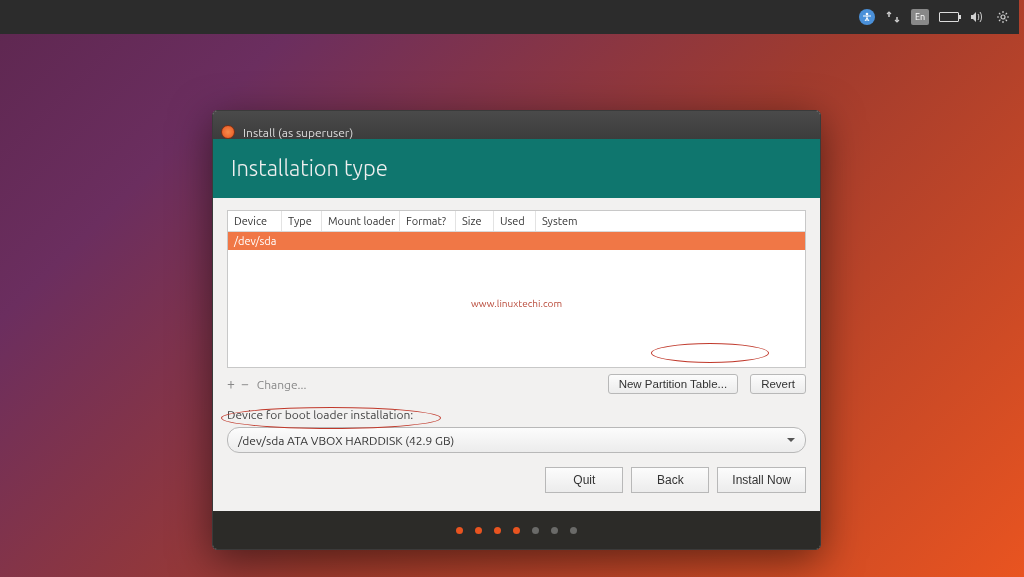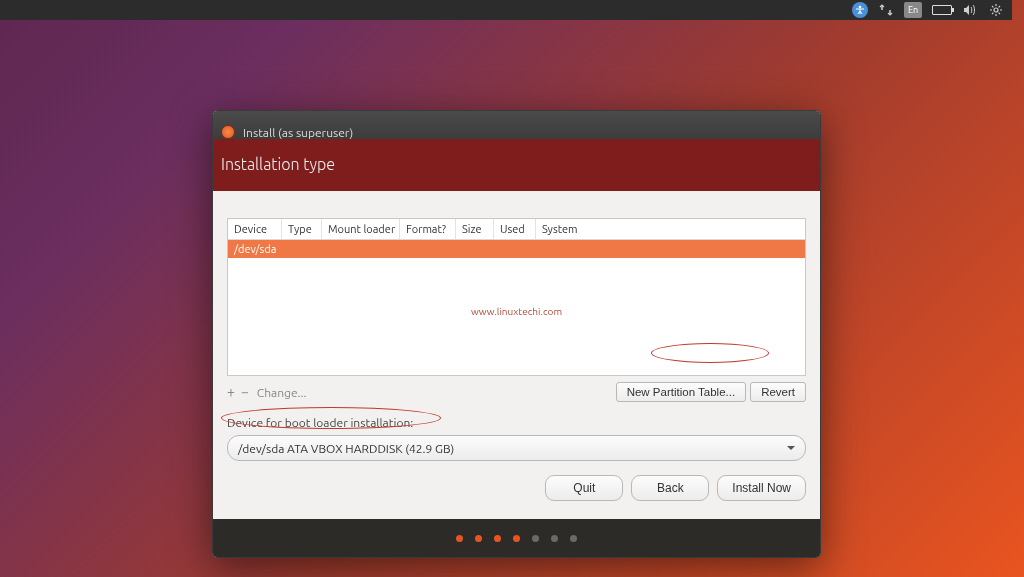--- a/index.html
+++ b/index.html
@@ -5,21 +5,21 @@
   * { box-sizing: border-box; margin: 0; padding: 0; }
   body {
     font-family: "Ubuntu", "Segoe UI", sans-serif;
     width: 1024px; height: 577px;
     overflow: hidden;
     background: linear-gradient(135deg, #5e2750 0%, #6b2e5f 20%, #a03b2e 55%, #e95420 100%);
     position: relative;
   }
   
   .panel {
-    position: absolute; top: 0; left: 0; right: 12px; height: 20px;
+    position: absolute; top: 0; left: 0; right: 5px; height: 34px;
     background: #2c2c2c;
     display: flex; justify-content: flex-end; align-items: center;
     padding: 8px 8px; gap: 10px;
     color: #dcdcdc;
   }
   .panel .tray { display: flex; align-items: center; gap: 10px; }
   .panel .ind { width: 16px; height: 16px; display:flex;align-items:center;justify-content:center; font-size:11px; }
   .ind.a11y { background:#4a90d9; border-radius:50%; color:#fff; }
   .ind.net { color:#dcdcdc; }
   .ind.lang { background:#888; border-radius:2px; color:#fff; font-size:9px; line-height:16px; text-align:center; width:18px; }
@@ -40,44 +40,44 @@
     height: 28px; background: linear-gradient(#4a4a4a,#3c3c3c);
     display:flex; align-items:flex-end; padding: 0 8px; gap:8px;
     color:#dcdcdc; font-size:12px;
   }
   .titlebar .close {
     width:14px;height:14px;border-radius:50%;
     background: radial-gradient(#f58c4c,#e95420);
     border:1px solid #7a3015;
   }
   .header {
-    background:#7f1d1d; color:#efefef; padding: 16px 8px 18px;
-    font-size:16px; font-weight:300;
-  }
-  .content { padding: 27px 14px 4px; background:#f2f1f0; }
+    background:#0f766e; color:#efefef; padding: 16px 18px 18px;
+    font-size:22px; font-weight:300;
+  }
+  .content { padding: 12px 14px 4px; background:#f2f1f0; }
   .tablewrap {
     border:1px solid #c8c8c8; background:#fff; height: 158px;
     display:flex; flex-direction:column;
   }
   .thead { display:flex; font-size:11px; color:#333; border-bottom:1px solid #d9d9d9; }
   .th { padding:4px 6px; border-right:1px solid #e3e3e3; white-space:nowrap; }
   .th:last-child { border-right:none; flex:1; }
   .tbody { flex:1; overflow:auto; }
   .tr { display:flex; font-size:11px; }
   .tr.sel { background:#f07746; color:#fff; }
   .td { padding:3px 6px; flex:1; }
   .watermark { text-align:center; color:#b94a3a; font-size:10px; margin-top:48px; }
   .rowactions {
     display:flex; align-items:center; justify-content:space-between;
     padding:6px 0 10px; font-size:12px; color:#555;
   }
   .rowactions .left { display:flex; align-items:center; gap:8px; }
   .plusminus { display:flex; gap:6px; font-size:14px; color:#888; cursor:default; }
   .linklike { color:#888; }
-  .rowactions .right { display:flex; gap:4px; align-items:center; }
+  .rowactions .right { display:flex; gap:12px; align-items:center; }
   .btnflat {
     font-size:11.5px; padding:3px 10px;
     background:linear-gradient(#fcfcfc,#ececec);
     border:1px solid #b8b8b8; border-radius:3px; color:#333;
     cursor:pointer;
   }
   .fieldlabel { font-size:12px; color:#444; margin:4px 0 6px; }
   .combo {
     position:relative; border:1px solid #b8b8b8; border-radius:12px;
     background:linear-gradient(#fcfcfc,#ececec);
@@ -88,21 +88,21 @@
     content:''; position:absolute; right:10px; top:50%;
     border:4px solid transparent; border-top-color:#555; transform:translateY(-2px);
   }
   .footeractions {
     display:flex; justify-content:flex-end; gap:8px;
     padding:14px 0 14px;
   }
   .btnstd {
     min-width:78px; font-size:12px; padding:5px 14px;
     background:linear-gradient(#fcfcfc,#ececec);
-    border:1px solid #b8b8b8; border-radius:9px; color:#333;
+    border:1px solid #b8b8b8; border-radius:0; color:#333;
     cursor:pointer;
   }
   .dotsbar {
     background:#2c2b28; height:38px;
     display:flex; justify-content:center; align-items:center; gap:12px;
   }
   .dot { width:7px; height:7px; border-radius:50%; background:#6a6a68; }
   .dot.on { background:#e95420; }
   
   .anno {

